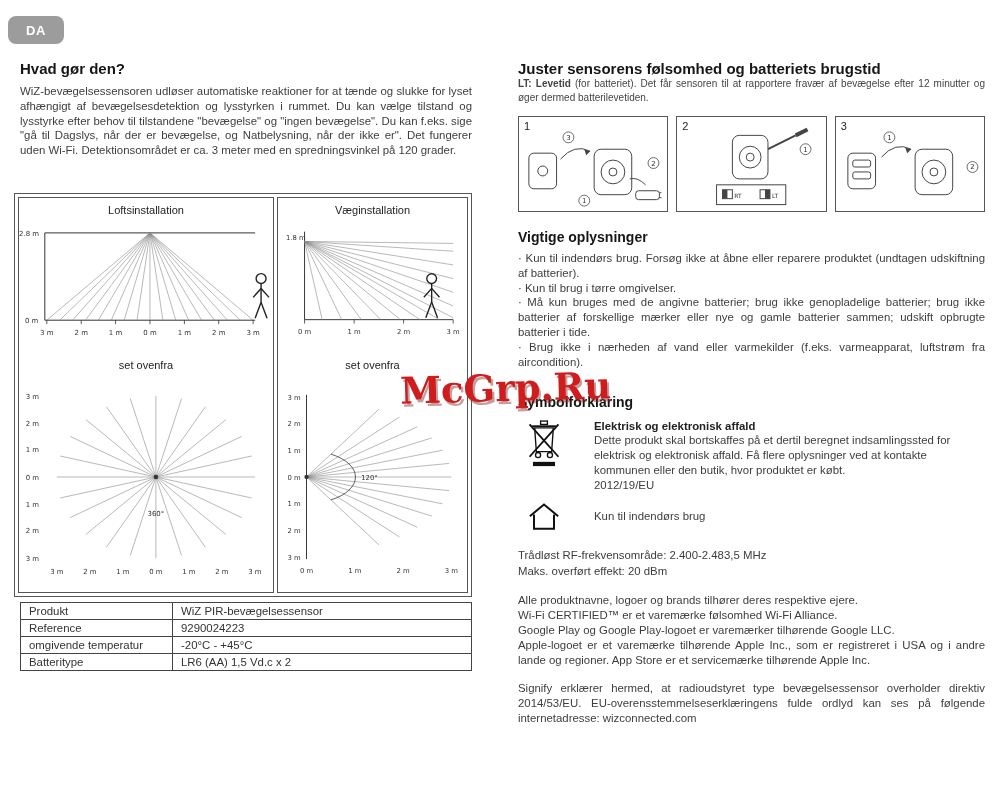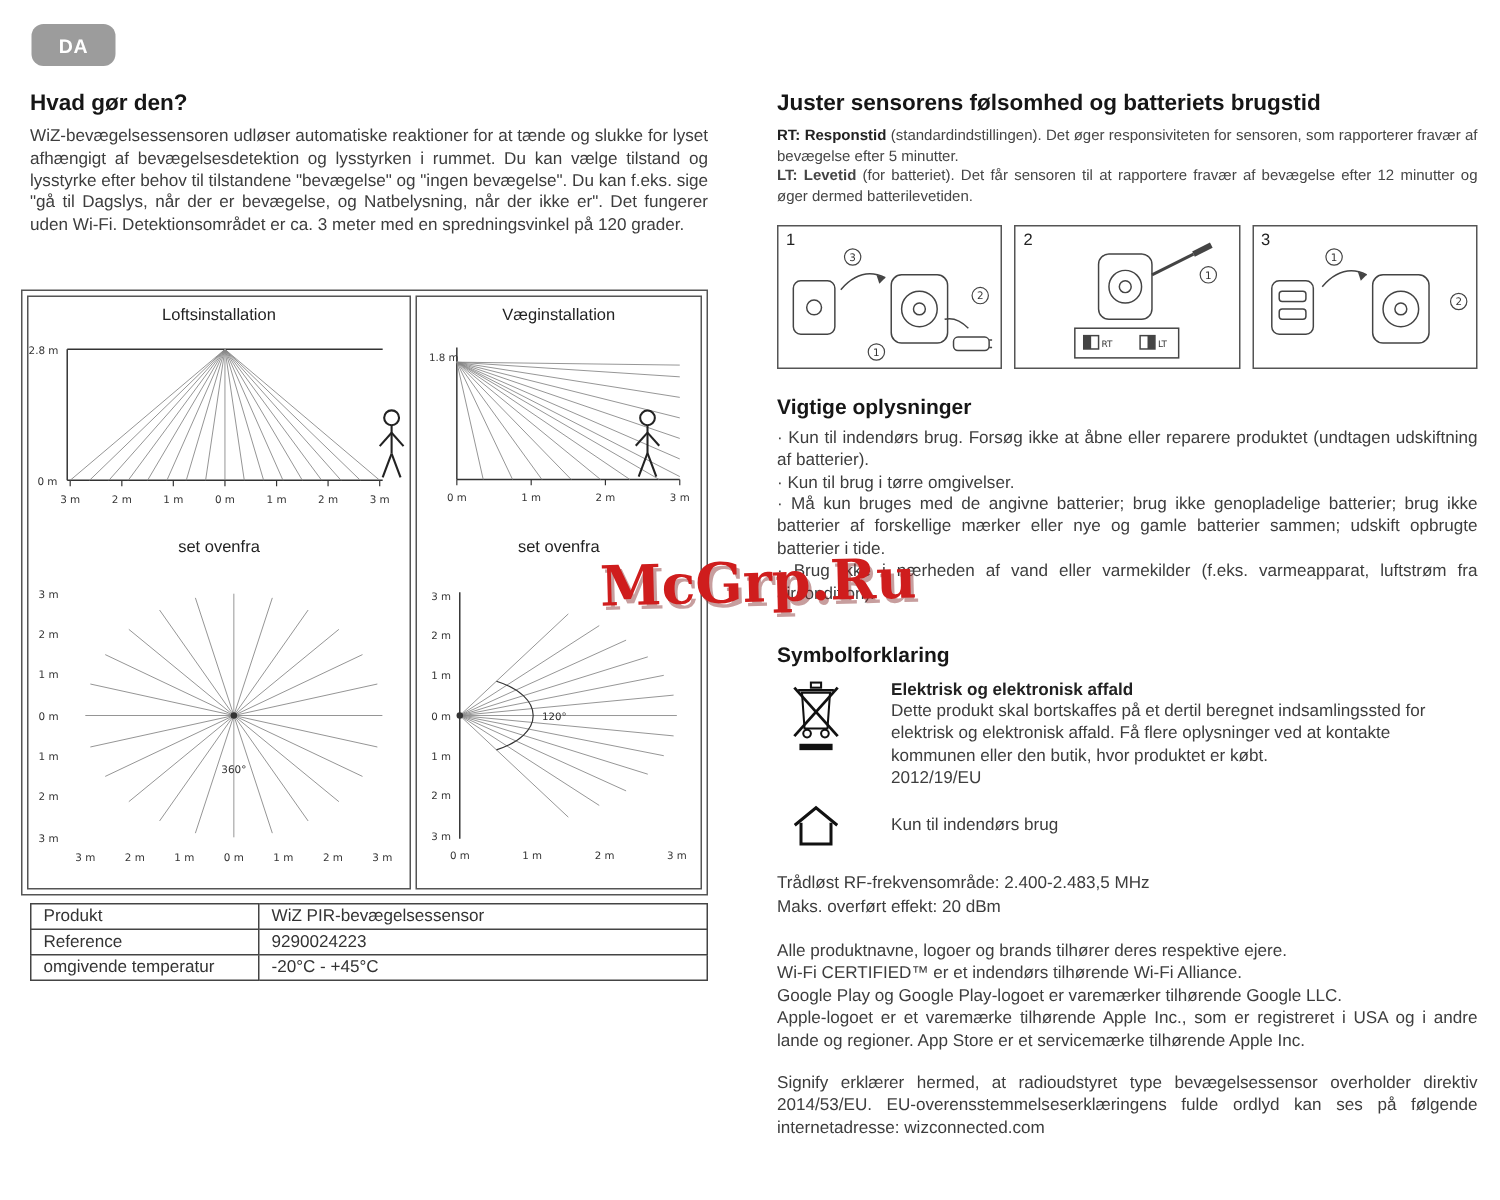--- a/index.html
+++ b/index.html
@@ -1,20 +1,20 @@
 <!DOCTYPE html>
 <html><head>
 <meta charset="utf-8">
 <style>
   * { margin:0; padding:0; box-sizing:border-box; }
   html,body { width:1000px; height:800px; background:#ffffff; }
   body { font-family:"Liberation Sans", sans-serif; color:#3d3d3d; }
   .canvas { position:relative; width:1000px; height:800px; background:#fff; overflow:hidden; }
 
-  .da-badge { position:absolute; left:21px; top:16px; width:56px; height:28px;
+  .da-badge { position:absolute; left:8px; top:16px; width:56px; height:28px;
     background:#9c9c9c; border-radius:8px; color:#fff; font-weight:bold; font-size:13px;
     display:flex; align-items:center; justify-content:center; letter-spacing:.5px; }
 
   h1 { font-size:15px; color:#161616; font-weight:bold; }
   h2 { font-size:14px; color:#161616; font-weight:bold; }
   .body { font-size:11.4px; line-height:1.3; color:#3d3d3d; }
   .just { text-align:justify; }
   .small { font-size:10px; line-height:1.35; color:#454545; }
 
   .left-col { position:absolute; left:20px; top:60px; width:452px; }
@@ -264,30 +264,30 @@
         <td>WiZ PIR-bevægelsessensor</td>
       </tr>
       <tr>
         <td class="lbl">Reference</td>
         <td>9290024223</td>
       </tr>
       <tr>
         <td class="lbl">omgivende temperatur</td>
         <td>-20°C - +45°C</td>
       </tr>
+      <tr>
+        <td class="lbl">Batteritype</td>
+        <td>LR6 (AA) 1,5 Vd.c x 2</td>
+      </tr>
     </tbody>
   </table>
 
   <div class="right-col">
     <h1>Juster sensorens følsomhed og batteriets brugstid</h1>
 
-    <p class="small just rtlt">
-      <b>RT: Responstid</b>
-      <span>(standardindstillingen). Det øger responsiviteten for sensoren, som rapporterer fravær af bevægelse efter 5 minutter.</span>
-    </p>
     <p class="small just">
       <b>LT: Levetid</b>
       <span>(for batteriet). Det får sensoren til at rapportere fravær af bevægelse efter 12 minutter og øger dermed batterilevetiden.</span>
     </p>
 
     <div class="steps">
 
       <div class="step">
         <span class="stepnum">1</span>
         <svg viewBox="0 0 150 82">
@@ -404,21 +404,21 @@
       <div class="symtext">Kun til indendørs brug</div>
     </div>
 
     <div class="rf">
       <div>Trådløst RF-frekvensområde: 2.400-2.483,5 MHz</div>
       <div>Maks. overført effekt: 20 dBm</div>
     </div>
 
     <div class="tm">
       <div>Alle produktnavne, logoer og brands tilhører deres respektive ejere.</div>
-      <div>Wi-Fi CERTIFIED™ er et indendørs tilhørende Wi-Fi Alliance.</div>
+      <div>Wi-Fi CERTIFIED™ er et varemærke følsomhed Wi-Fi Alliance.</div>
       <div>Google Play og Google Play-logoet er varemærker tilhørende Google LLC.</div>
       <div class="just">Apple-logoet er et varemærke tilhørende Apple Inc., som er registreret i USA og i andre lande og regioner. App Store er et servicemærke tilhørende Apple Inc.</div>
     </div>
 
     <p class="body just decl">Signify erklærer hermed, at radioudstyret type bevægelsessensor overholder direktiv 2014/53/EU. EU-overensstemmelseserklæringens fulde ordlyd kan ses på følgende internetadresse: wizconnected.com</p>
   </div>
 
   <div class="watermark">McGrp.Ru</div>
 </div>
 

